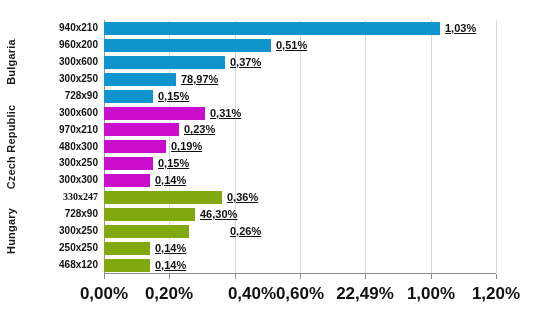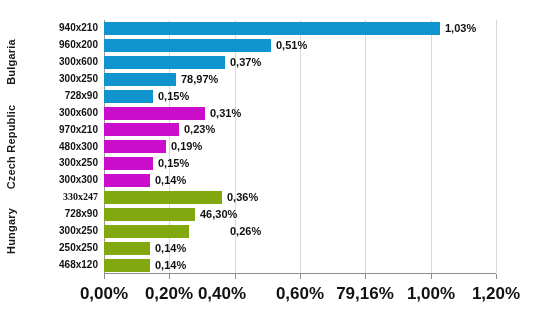--- a/index.html
+++ b/index.html
@@ -77,20 +77,21 @@
     height: 13px;
   }
   .bar-value {
     position: absolute;
     font-size: 11px;
     font-weight: bold;
     color: #111111;
     white-space: nowrap;
     line-height: 13px;
     height: 13px;
+    text-decoration: underline;
   }
 
   
   #xaxis-line {
     position: absolute;
     height: 1px;
     background: #8c8c8c;
   }
   .xtick {
     position: absolute;
@@ -192,20 +193,20 @@
       <div class="xtick" style="left: 169px; top: 274px;"></div>
       <div class="xtick" style="left: 235px; top: 274px;"></div>
       <div class="xtick" style="left: 300px; top: 274px;"></div>
       <div class="xtick" style="left: 365px; top: 274px;"></div>
       <div class="xtick" style="left: 431px; top: 274px;"></div>
       <div class="xtick" style="left: 496px; top: 274px;"></div>
     </div>
   <div id="xaxis-labels">
       <div class="xtick-label" style="left: 104px; top: 285px;">0,00%</div>
       <div class="xtick-label" style="left: 169px; top: 285px;">0,20%</div>
-      <div class="xtick-label" style="left: 222px; top: 285px;">0,40%</div>
+      <div class="xtick-label" style="left: 252px; top: 285px;">0,40%</div>
       <div class="xtick-label" style="left: 300px; top: 285px;">0,60%</div>
-      <div class="xtick-label" style="left: 365px; top: 285px;">79,16%</div>
+      <div class="xtick-label" style="left: 365px; top: 285px;">22,49%</div>
       <div class="xtick-label" style="left: 431px; top: 285px;">1,00%</div>
       <div class="xtick-label" style="left: 496px; top: 285px;">1,20%</div>
     </div>
 
 </div>
 
 </body></html>

